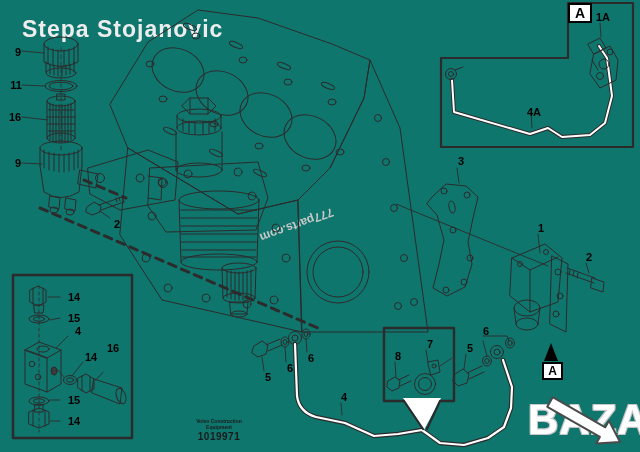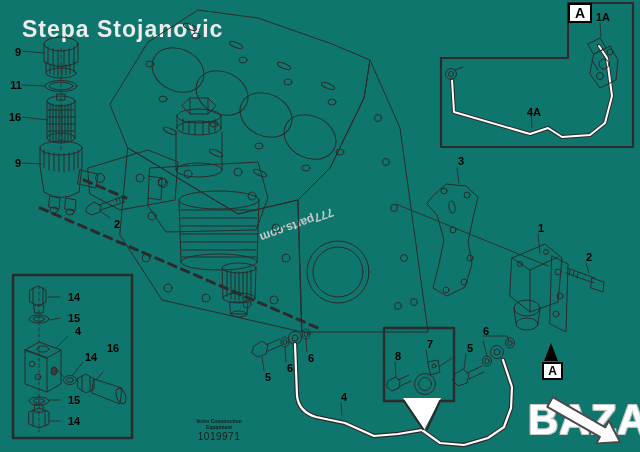--- a/index.html
+++ b/index.html
@@ -14,21 +14,21 @@
           letter-spacing:1px;color:#ffffff;white-space:nowrap;
           text-shadow:-1px -1px 0 #c6c6c6,1px -1px 0 #c6c6c6,-1px 1px 0 #c6c6c6,1px 1px 0 #c6c6c6;}
   .lbl{position:absolute;z-index:2;font-size:11px;font-weight:bold;color:#000;
        transform:translate(-50%,-50%);white-space:nowrap;padding-left:8px;}
   .refbox{position:absolute;z-index:2;border:2px solid #000;background:#fff;color:#000;
        font-weight:bold;text-align:center;}
   .refbox.top{left:568px;top:3px;width:20px;height:16px;font-size:14px;line-height:16px;}
   .refbox.bottom{left:542px;top:362px;width:17px;height:14px;font-size:12px;line-height:14px;}
   .footer{position:absolute;z-index:2;text-align:center;color:#1a1a1a;}
   .footer.brand{left:176px;top:418px;width:86px;font-size:5px;font-weight:bold;line-height:6px;}
-  .footer.pn{left:176px;top:431px;width:86px;font-size:10px;font-weight:normal;letter-spacing:.5px;}
+  .footer.pn{left:176px;top:431px;width:86px;font-size:10px;font-weight:bold;letter-spacing:.5px;}
 </style>
 </head>
 <body>
 
 <div id="stage">
 
   <div class="wm-top">Stepa Stojanovic</div>
   <div class="wm-mid">777parts.com</div>
   <div class="wm-bazar">BAZAR</div>
 

